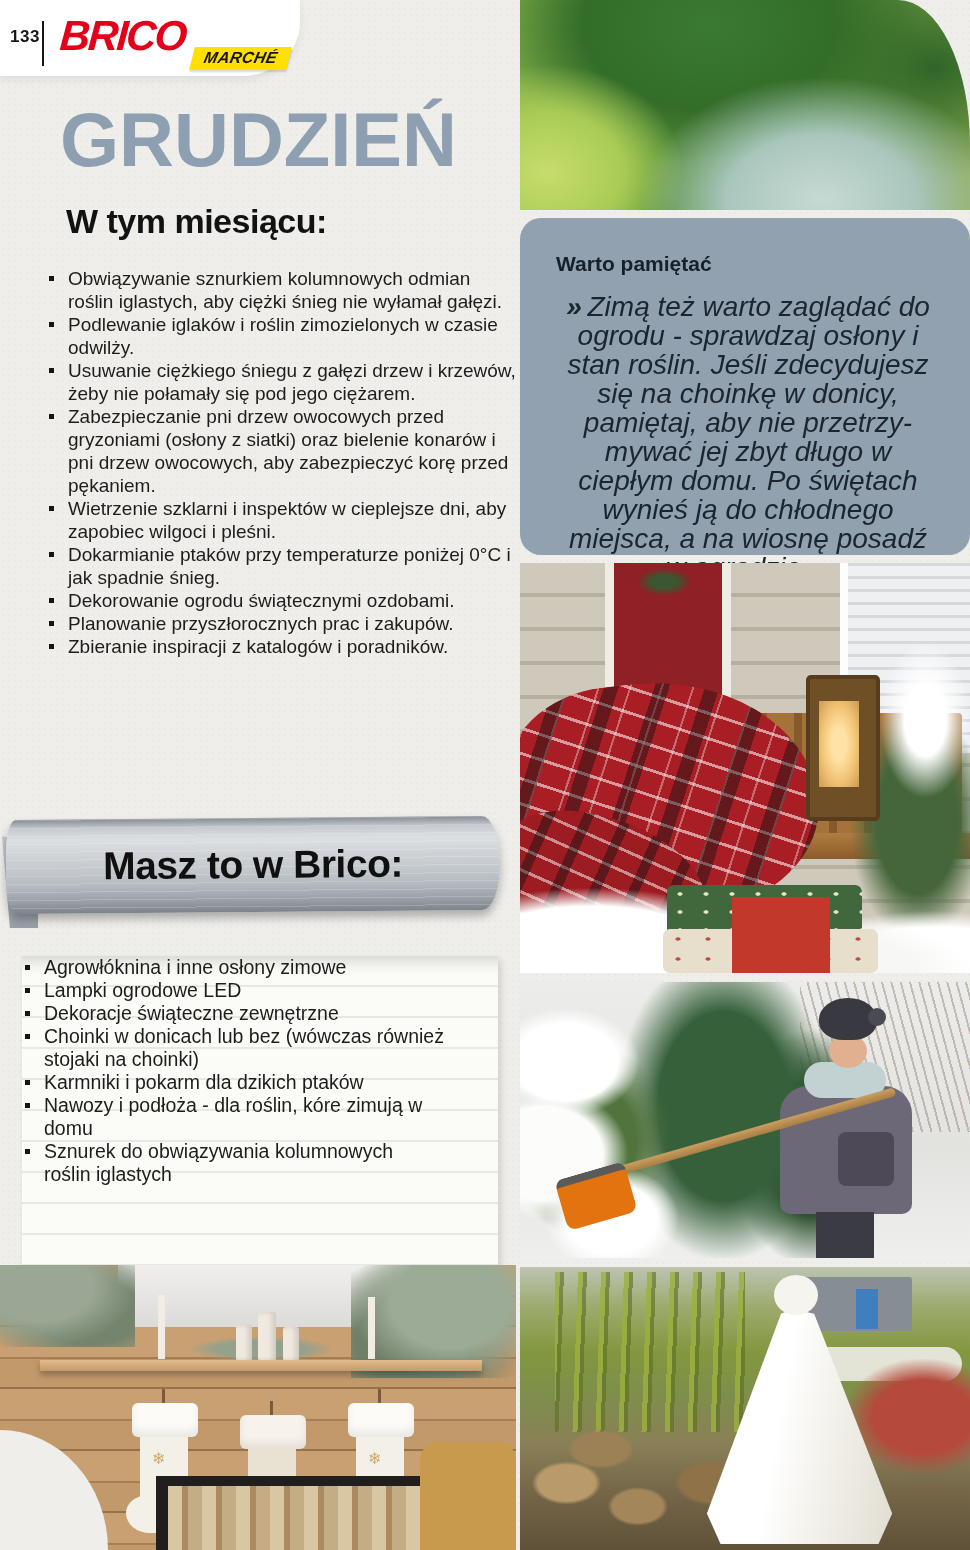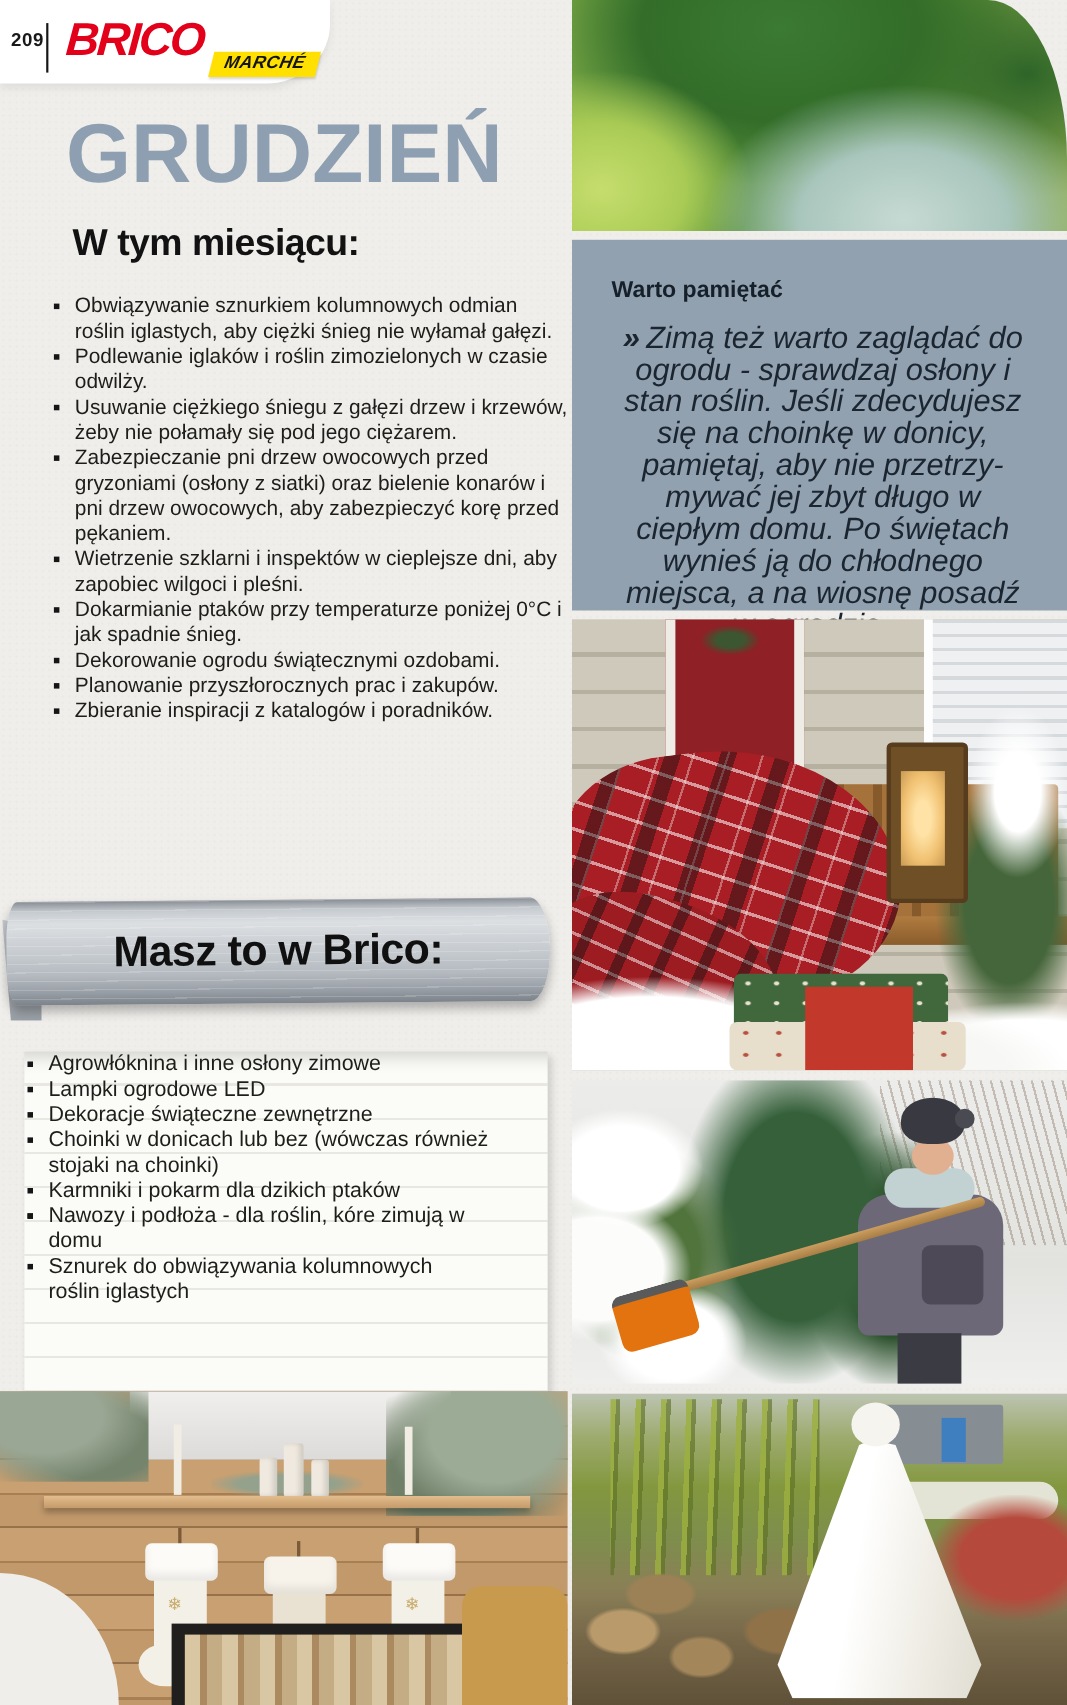--- a/index.html
+++ b/index.html
@@ -25,21 +25,21 @@
                color:#8d9fb1;letter-spacing:0;}
   .tasks-heading{position:absolute;left:66px;top:202px;margin:0;font-size:34px;font-weight:700;
                  color:#121212;letter-spacing:-.5px;}
   ul.bullet-list{list-style:none;margin:0;padding:0;}
   .bullet-list li{position:relative;padding-left:22px;color:#1d1d1b;}
   .sq{position:absolute;left:3px;top:9px;width:5px;height:5px;background:#151515;}
   .tasks-list{position:absolute;left:46px;top:267px;width:474px;}
   .tasks-list li{font-size:19px;line-height:23px;}
   
   .reminder{position:absolute;left:520px;top:218px;width:450px;height:337px;background:#92a1b0;
-            box-sizing:border-box;padding:34px 30px 0 36px;}
+            box-sizing:border-box;padding:34px 30px 0 36px;border-radius:21px;}
   .reminder-title{margin:0;font-size:21px;font-weight:700;color:#16202a;}
   .reminder-text{margin:16px 0 0 0;font-size:28px;line-height:29px;font-style:italic;color:#1b2530;text-align:center;}
   .arrow{font-weight:700;letter-spacing:-2px;font-style:italic;}
 
   
   .roll-fold{position:absolute;left:2px;top:836px;width:36px;height:92px;background:linear-gradient(#c6cacf,#9aa0a7);
              clip-path:polygon(0 0,100% 10%,100% 100%,22% 100%);}
   .notepad-roll{position:absolute;left:6px;top:818px;width:494px;height:94px;transform:rotate(-.5deg);
      background:linear-gradient(180deg,#878d94 0%,#c6cbd0 10%,#dcdfe2 22%,#cfd3d7 38%,#c3c8cd 55%,#b3b9bf 72%,#989ea5 88%,#7d838a 100%);
      background-blend-mode:normal;border-radius:10px 18px 18px 10px/34px 46px 46px 34px;
@@ -177,21 +177,21 @@
     background:repeating-linear-gradient(90deg,#d9c7a4 0 14px,#ab8a60 14px 20px,#c4ad85 20px 34px);}
   .s-chair{right:0;bottom:0;width:96px;height:108px;background:#c79a4e;border-radius:18px 18px 0 0;}
   .s-corner{left:0;bottom:0;width:108px;height:120px;background:#efeeeb;border-top-right-radius:100% 100%;}
 </style>
 </head>
 <body>
 
 <div class="page">
 
   <div class="logo-tab">
-    <span class="page-num">209</span>
+    <span class="page-num">133</span>
     <span class="page-divider"></span>
     <div class="logo">
       <span class="logo-brico">BRICO</span>
       <span class="logo-marche">
           <span>MARCHÉ</span>
         </span>
     </div>
   </div>
 
   <h1 class="month-title">GRUDZIEŃ</h1>

